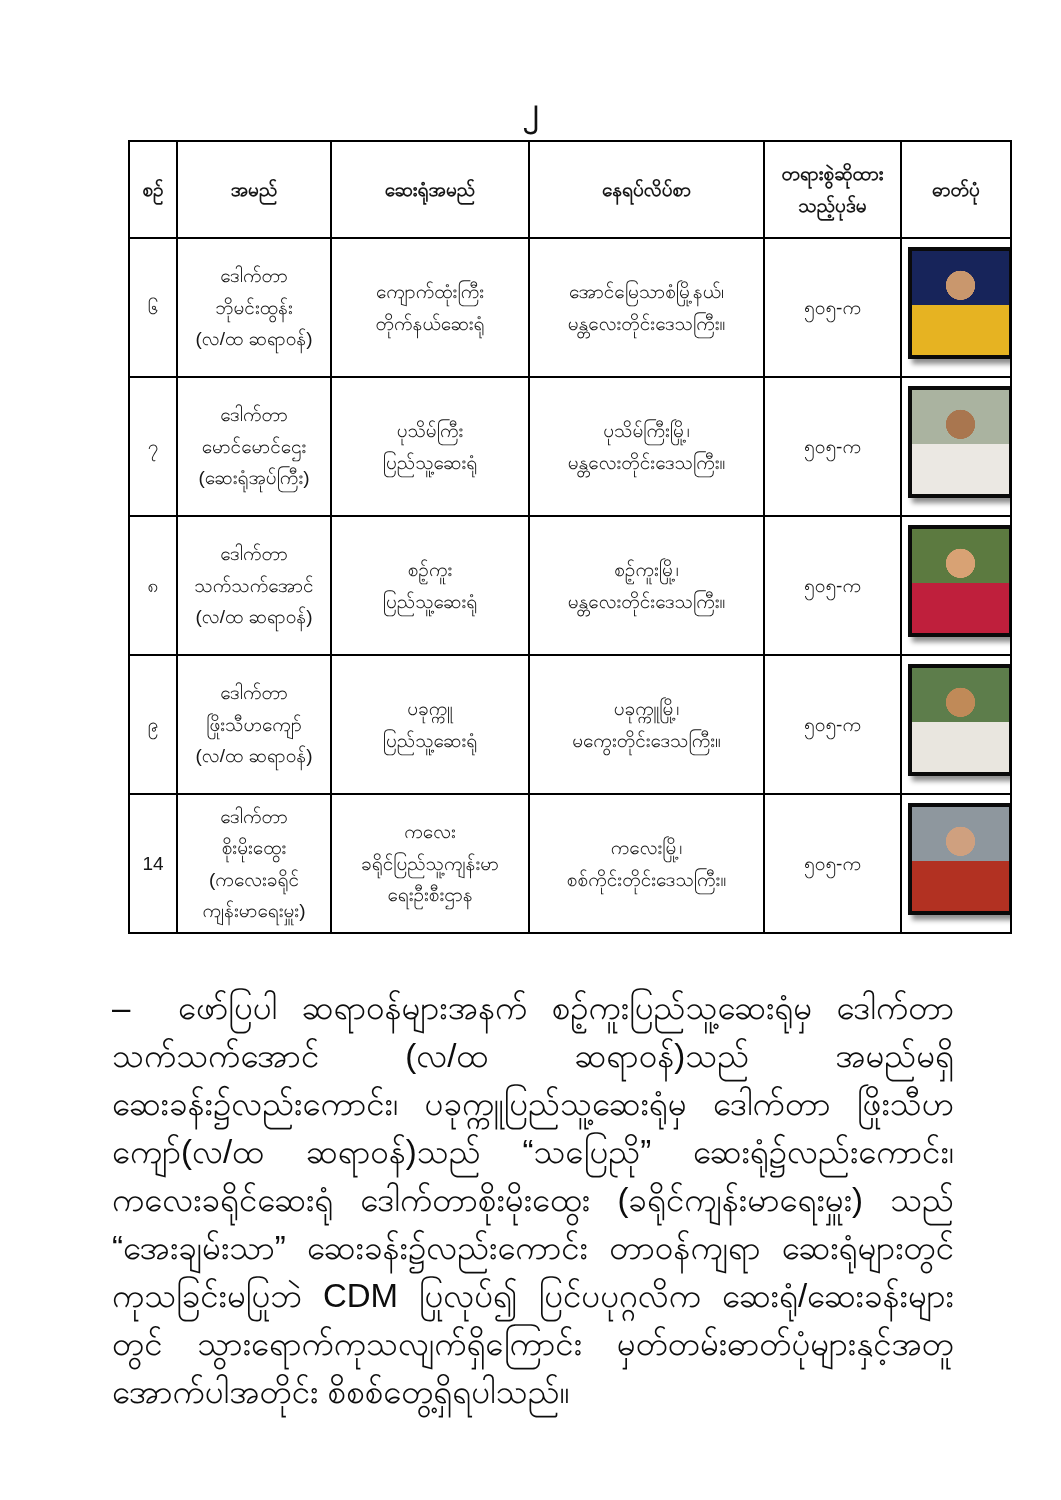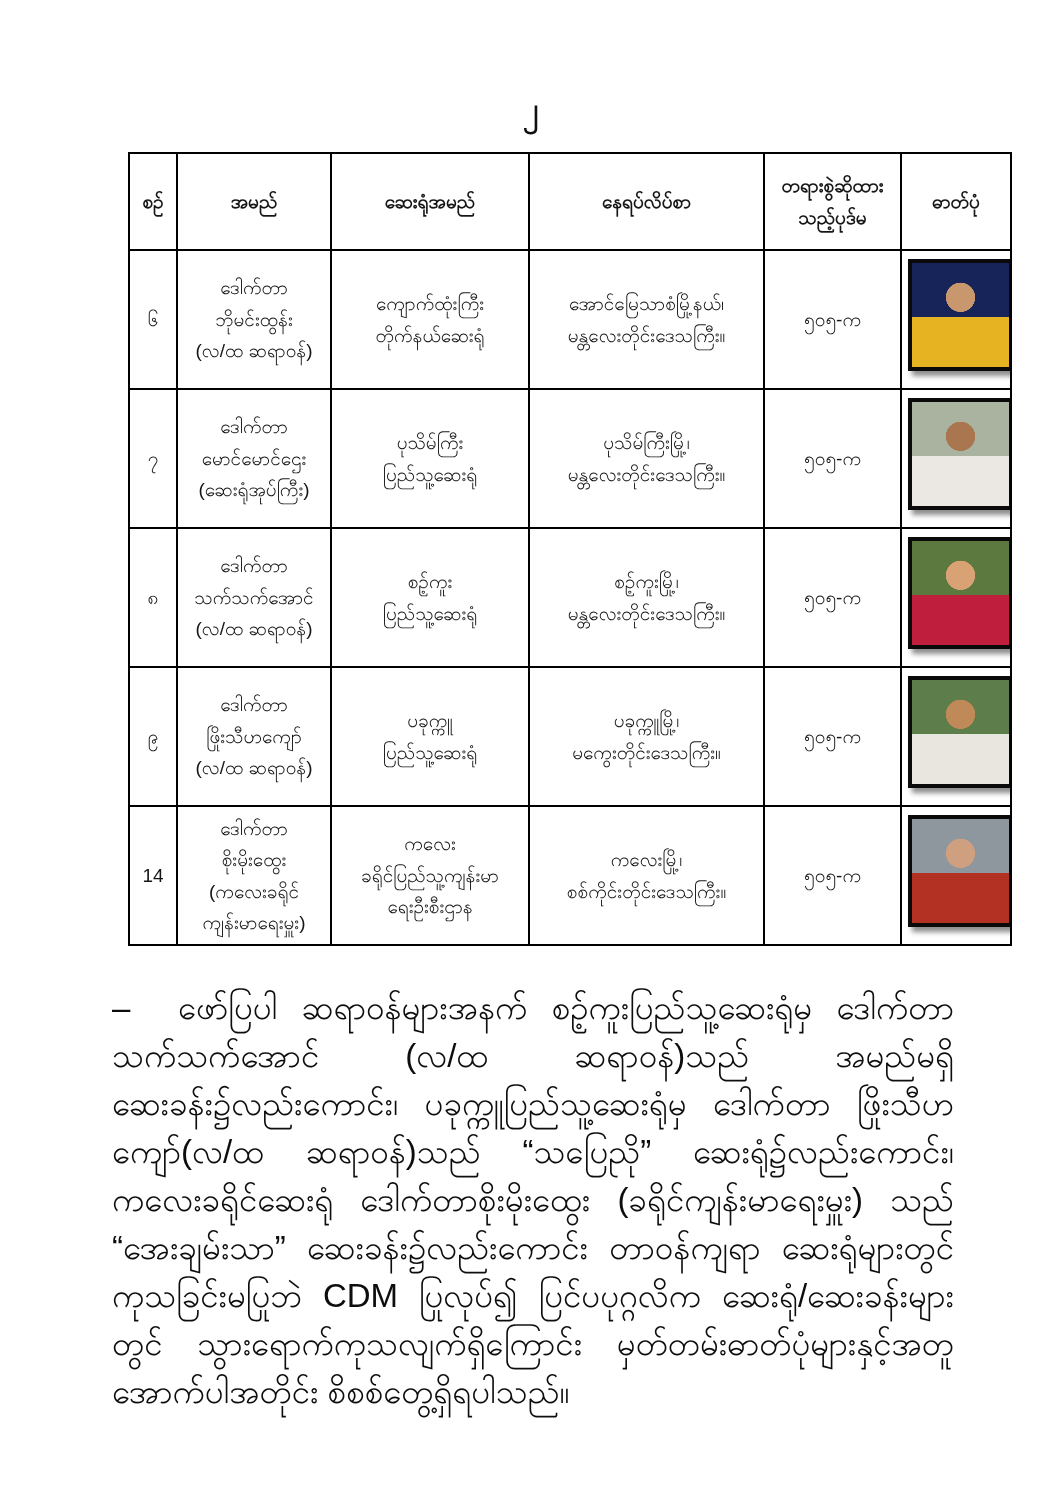--- a/index.html
+++ b/index.html
@@ -9,21 +9,21 @@
     background:#ffffff;
     font-family:"Liberation Sans","DejaVu Sans",sans-serif;
     color:#111;
     overflow:hidden;
   }
   .page-number{
     position:absolute;top:88px;left:0;width:1061px;
     text-align:center;font-size:32px;font-weight:bold;color:#111;
   }
   .doc-table{
-    position:absolute;left:128px;top:152px;
+    position:absolute;left:128px;top:140px;
     border-collapse:collapse;table-layout:fixed;
     width:882px;
   }
   .doc-table th,.doc-table td{
     border:2px solid #000;
     text-align:center;vertical-align:middle;
     font-size:19px;line-height:1.65;
     padding:4px 6px;
     white-space:pre-line;
     font-weight:normal;

